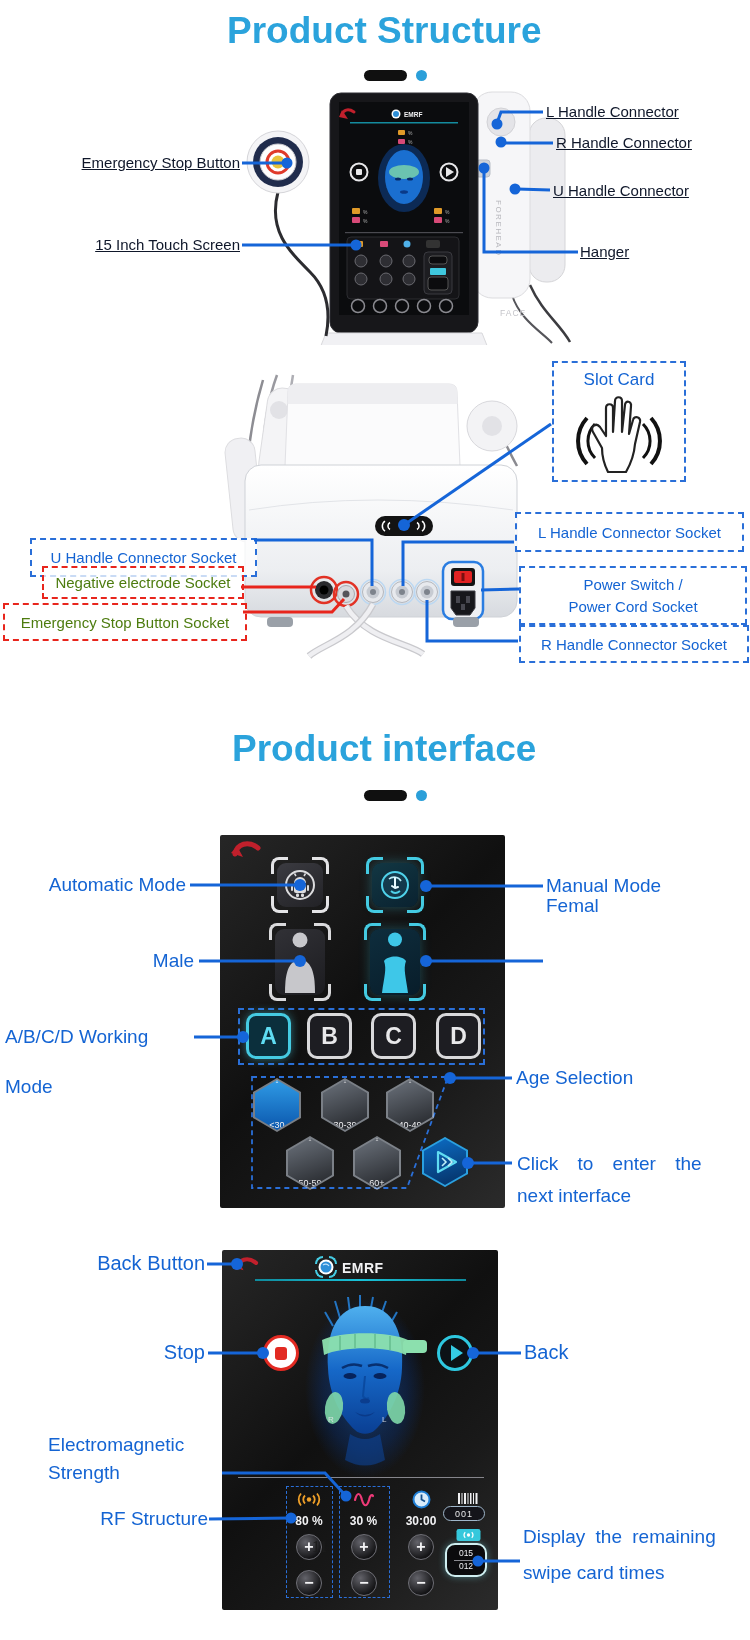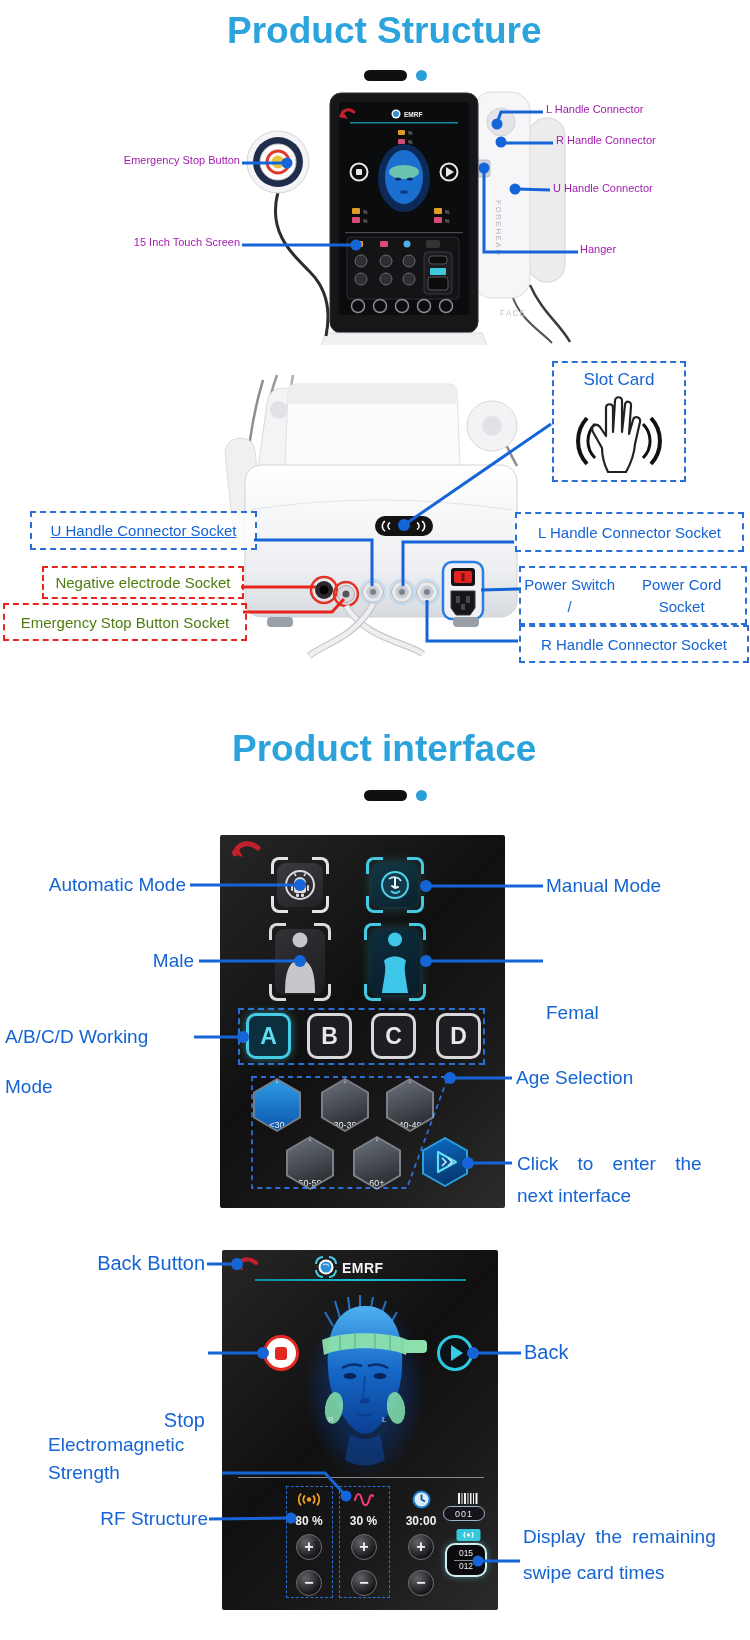--- a/index.html
+++ b/index.html
@@ -2,21 +2,21 @@
 <html><head>
 <meta charset="utf-8">
 <style>
   html,body{margin:0;padding:0;background:#fff;}
   .stage{position:relative;width:750px;height:1640px;background:#fff;overflow:hidden;
          font-family:"Liberation Sans",sans-serif;}
   .abs{position:absolute;}
   .sec-title{font-size:37px;font-weight:bold;color:#2BA3DC;letter-spacing:0px;white-space:nowrap;}
   .pill{width:43px;height:11px;border-radius:6px;background:#101010;}
   .pdot{width:11px;height:11px;border-radius:50%;background:#2B9FD9;}
-  .lbl{color:#a21caf;font-size:11px;white-space:nowrap;}
+  .lbl{color:#0f172a;font-size:15px;white-space:nowrap;text-decoration:underline;}
   .lbl2{color:#1464D3;font-size:19px;white-space:nowrap;}
   .lbl3{color:#1464D3;font-size:20px;white-space:nowrap;}
   .tr{text-align:right;}
   .bluebox{border:2px dashed #2A6FD8;color:#1464D3;font-size:15px;display:flex;
            align-items:center;justify-content:center;text-align:center;background:rgba(255,255,255,.75);}
   .redbox{border:2px dashed #E8251C;color:#4d7c0f;font-size:15px;display:flex;
           align-items:center;justify-content:center;text-align:center;background:rgba(255,255,255,.75);}
   .panel{position:absolute;background:linear-gradient(135deg,#262626 0%,#101010 45%,#191919 70%,#2b2b2b 100%);
          border-radius:2px;}
   
@@ -212,33 +212,33 @@
     <div style="text-align:center;color:#1464D3;font-size:17px;margin-top:7px;">Slot Card</div>
     <svg width="92" height="82" style="display:block;margin:2px auto 0;" viewBox="0 0 92 82">
       <path d="M14,26 A34,34 0 0 0 14,72" stroke="#111" stroke-width="4" fill="none"></path>
       <path d="M22,32 A24,24 0 0 0 22,66" stroke="#111" stroke-width="3" fill="none"></path>
       <path d="M78,26 A34,34 0 0 1 78,72" stroke="#111" stroke-width="4" fill="none"></path>
       <path d="M70,32 A24,24 0 0 1 70,66" stroke="#111" stroke-width="3" fill="none"></path>
       <path d="M35,80 C31,72 29,64 29,56 L20,40 C17,35 23,30 27,35 L33,44 L33,16 C33,11 40,11 40,16 L40,40 L42,9 C42,4 49,4 49,9 L49,40 L52,13 C52,8 59,9 58,14 L56,42 L60,28 C61,23 68,25 67,30 L62,52 C61,65 57,73 53,80 Z" fill="#fff" stroke="#222" stroke-width="2.2" stroke-linejoin="round"></path>
     </svg>
   </div>
 
-  <div class="abs bluebox" style="left:30px;top:511px;width:223px;height:35px;text-decoration:underline;">
+  <div class="abs bluebox" style="left:30px;top:538px;width:223px;height:35px;">
       <span>U Handle Connector Socket</span>
     </div>
   <div class="abs bluebox" style="left:515px;top:512px;width:225px;height:36px;">
       <span>L Handle Connector Socket</span>
     </div>
   <div class="abs redbox" style="left:42px;top:566px;width:198px;height:29px;">
       <span>Negative electrode Socket</span>
     </div>
   <div class="abs redbox" style="left:3px;top:603px;width:240px;height:34px;">
       <span>Emergency Stop Button Socket</span>
     </div>
-  <div class="abs bluebox" style="left:519px;top:566px;width:224px;height:55px;flex-direction:row;line-height:1.45;">
+  <div class="abs bluebox" style="left:519px;top:566px;width:224px;height:55px;flex-direction:column;line-height:1.45;">
     <span>Power Switch /</span>
     <span>Power Cord Socket</span>
   </div>
   <div class="abs bluebox" style="left:519px;top:625px;width:226px;height:34px;">
       <span>R Handle Connector Socket</span>
     </div>
 
   <div class="abs sec-title" style="left:232px;top:728px;">Product interface</div>
   <div class="abs pill" style="left:364px;top:790px;"></div>
   <div class="abs pdot" style="left:416px;top:790px;"></div>
@@ -387,21 +387,21 @@
           <polygon points="10,7 28,17 10,27" fill="rgba(15,90,160,.35)" stroke="#5fdcf2" stroke-width="2.2" stroke-linejoin="round"></polygon>
           <path d="M14,13 l4,4 -4,4 M20,13 l4,4 -4,4" stroke="#bfeef8" stroke-width="1.6" fill="none"></path>
         </svg>
       </div>
     </div>
   </div>
 
   <div class="abs lbl2 tr" style="left:0;top:874px;width:186px;">Automatic Mode</div>
   <div class="abs lbl2" style="left:546px;top:875px;">Manual Mode</div>
   <div class="abs lbl2 tr" style="left:0;top:950px;width:194px;">Male</div>
-  <div class="abs lbl2" style="left:546px;top:1002px;text-align:center;">Femal</div>
+  <div class="abs lbl2" style="left:546px;top:895px;text-align:center;">Femal</div>
   <div class="abs lbl2" style="left:5px;top:1026px;">A/B/C/D Working</div>
   <div class="abs lbl2" style="left:5px;top:1076px;">Mode</div>
   <div class="abs lbl2" style="left:516px;top:1067px;">Age Selection</div>
   <div class="abs lbl2" style="left:517px;top:1153px;word-spacing:14px;">Click to enter the</div>
   <div class="abs lbl2" style="left:517px;top:1185px;">next interface</div>
 
   <div class="panel" style="left:222px;top:1250px;width:276px;height:360px;">
     <svg class="abs" style="left:11px;top:7px;" width="26" height="20" viewBox="0 0 30 24">
       <path d="M27,7 C17,-1 6,3 4,13" stroke="#c1202c" stroke-width="5" fill="none" stroke-linecap="round"></path>
       <polygon points="0,12 12,16 6,5" fill="#c1202c"></polygon>
@@ -519,21 +519,21 @@
       <path d="M9.5,3.5 A4,4 0 0 0 9.5,9.5 M16.5,3.5 A4,4 0 0 1 16.5,9.5" stroke="#fff" stroke-width="1.4" fill="none"></path>
     </svg>
     <div class="abs" style="left:223px;top:293px;width:42px;height:34px;border:2px solid #cfeef0;border-radius:10px;background:#0b0b0d;box-sizing:border-box;box-shadow:0 0 7px rgba(120,220,230,.45);display:flex;flex-direction:column;align-items:center;justify-content:center;color:#f0f0f2;font-size:8.5px;line-height:1.15;">
       <span>015</span>
       <div style="width:24px;height:1px;background:#8a8a90;margin:1px 0;"></div>
       <span>012</span>
     </div>
   </div>
 
   <div class="abs lbl3 tr" style="left:60px;top:1252px;width:145px;">Back Button</div>
-  <div class="abs lbl3 tr" style="left:100px;top:1409px;width:105px;">Stop</div>
+  <div class="abs lbl3 tr" style="left:100px;top:1341px;width:105px;">Stop</div>
   <div class="abs lbl3" style="left:524px;top:1341px;">Back</div>
   <div class="abs lbl2" style="left:48px;top:1434px;">Electromagnetic</div>
   <div class="abs lbl2" style="left:48px;top:1462px;">Strength</div>
   <div class="abs lbl2 tr" style="left:75px;top:1508px;width:133px;">RF Structure</div>
   <div class="abs lbl2" style="left:523px;top:1526px;word-spacing:5px;">Display the remaining</div>
   <div class="abs lbl2" style="left:523px;top:1554px;margin-top:8px;">swipe card times</div>
 
   <svg class="abs connector" style="left:0;top:0;z-index:30;" width="750" height="1640" viewBox="0 0 750 1640">
     <g stroke="#1565D8" stroke-width="3" fill="none">
       <path d="M543,112 L501,112 L497,123"></path>

